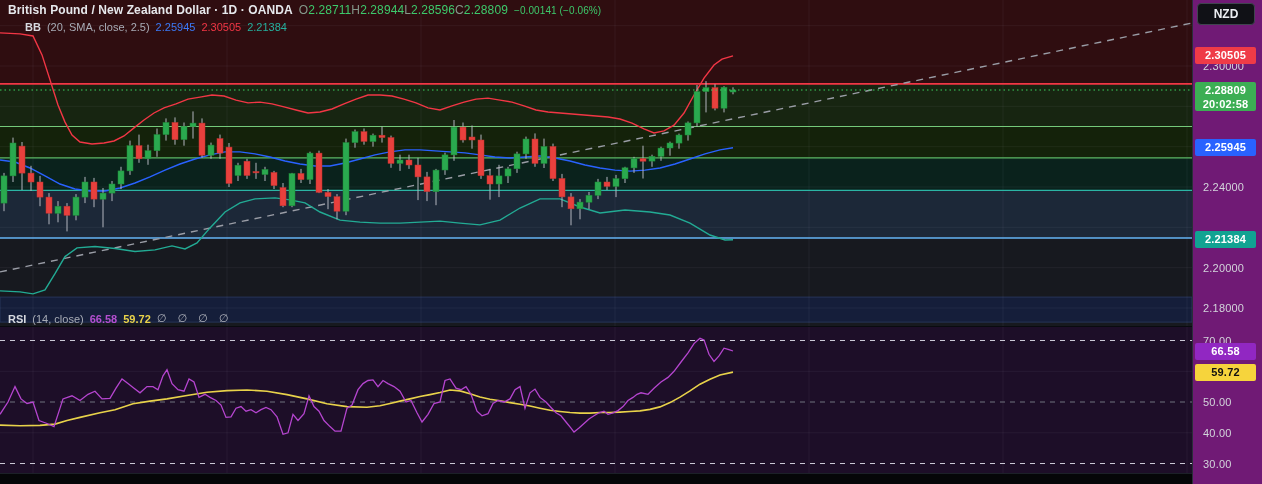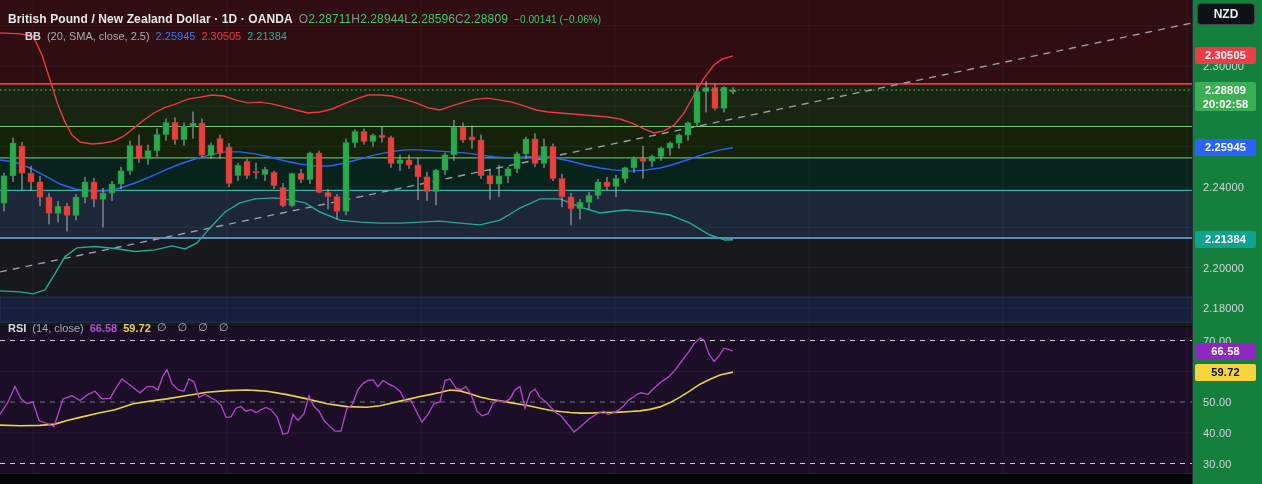--- a/index.html
+++ b/index.html
@@ -8,40 +8,40 @@
     position:relative; width:1262px; height:484px; overflow:hidden;
     background:#17191f; font-family:"Liberation Sans","DejaVu Sans",sans-serif;
     -webkit-font-smoothing:antialiased;
   }
   svg { display:block; }
   .main-svg { position:absolute; left:0; top:0; }
   .rsi-svg  { position:absolute; left:0; top:327px; }
   .pane-sep { position:absolute; left:0; top:326px; width:1192px; height:1px; background:#090b10; }
   .time-axis { position:absolute; left:0; top:473px; width:1262px; height:11px; background:#050608; border-top:1px solid #1c2028; }
 
-  .legend { position:absolute; left:8px; display:flex; align-items:center; gap:6px; white-space:nowrap; z-index:5;margin-top:9px; }
+  .legend { position:absolute; left:8px; display:flex; align-items:center; gap:6px; white-space:nowrap; z-index:5; }
   .legend-title { top:3px; font-size:12px; font-weight:700; color:#e6e8ec; letter-spacing:.1px; }
   .legend-bb   { top:21px; font-size:11px;padding-left:17px; }
   .legend-rsi  { top:312px; font-size:11px; }
   .lg-name  { color:#d7dae0; font-weight:700; }
   .lg-param { color:#a8acb6; }
   .ohlc { display:flex; font-size:12px; font-weight:400; }
   .ohlc .lbl { color:#85988b; font-weight:400; }
   .ohlc .val { color:#3dc96b; font-weight:500; }
   .chg { color:#3dc96b; font-size:10px; font-weight:500; }
   .v-blue  { color:#3b79f7; font-weight:500; }
   .v-red   { color:#f23645; font-weight:500; }
   .v-teal  { color:#25b09e; font-weight:500; }
   .v-purp  { color:#b44fd0; font-weight:600; }
   .v-yel   { color:#e9d34a; font-weight:700; }
   .v-empty { color:#b2b5be; font-weight:400; letter-spacing:4px; }
 
   .scale {
     position:absolute; left:1192px; top:0; width:70px; height:484px;
-    background:#15803d; border-left:1px solid #2a2e39; z-index:4;
+    background:#701a75; border-left:1px solid #2a2e39; z-index:4;
   }
   .cur-btn {
     position:absolute; left:4px; top:3px; width:58px; height:22px;
     background:#101116; border:1px solid #40444f; border-radius:4px;
     color:#eceef2; font-size:12px; font-weight:700; text-align:center; line-height:20px;
     cursor:pointer;
   }
   .tick {
     position:absolute; left:10px; height:14px; line-height:14px;
     color:#d3d5db; font-size:11px; letter-spacing:.2px;

